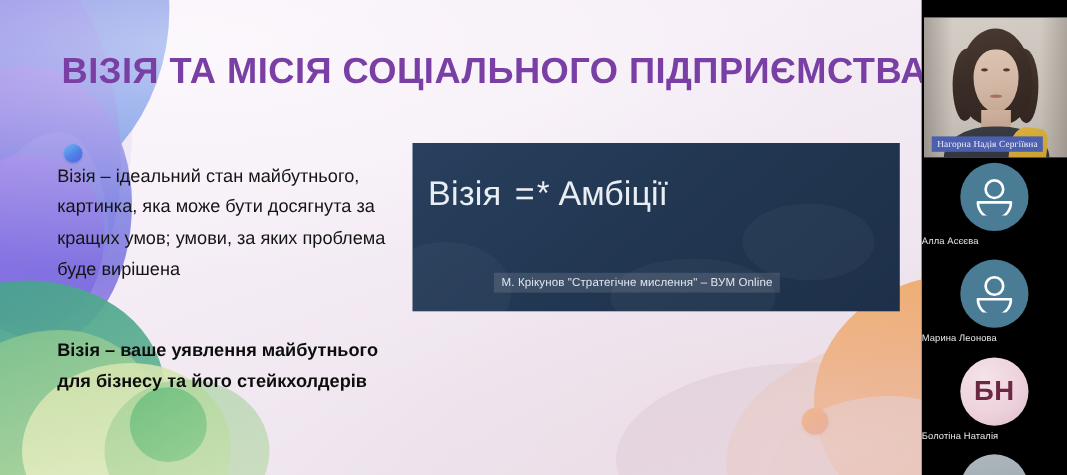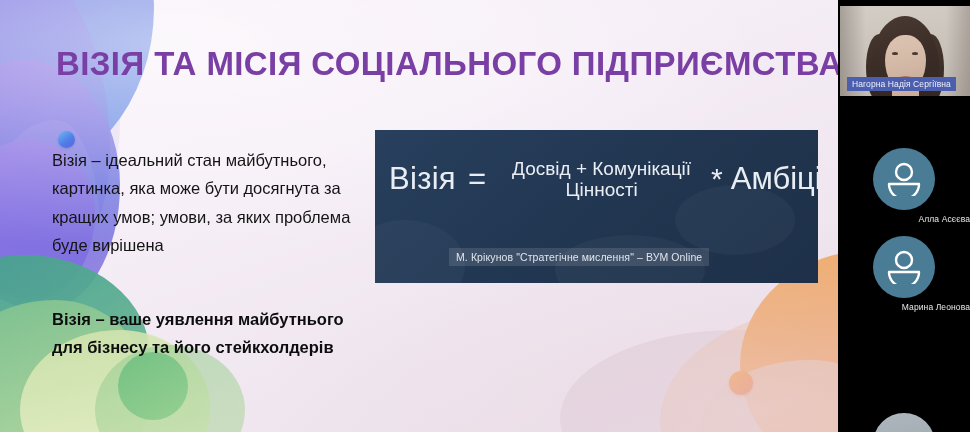--- a/index.html
+++ b/index.html
@@ -210,23 +210,24 @@
   
   #rail{
     position:absolute;left:838px;top:0;
     width:132px;height:432px;
     background:#000;
     overflow:hidden;
   }
 
   
   #webcam{
-    position:absolute;left:2px;top:6px;width:130px;height:90px;
+    position:absolute;left:2px;top:16px;width:130px;height:127px;
     overflow:hidden;
     background:linear-gradient(175deg,#cfc9c2 0%,#c4bdb5 40%,#b9b2aa 100%);
+    font-family:Liberation Serif, serif;
   }
   .cam-wall{
     position:absolute;inset:0;
     background:linear-gradient(170deg,#d4cec7 0%,#c9c2ba 55%,#bdb6ae 100%);
   }
   .cam-shadowL{position:absolute;left:0;top:0;width:26px;height:100%;background:linear-gradient(90deg,rgba(80,72,64,.35),rgba(80,72,64,0));}
   .cam-shadowR{position:absolute;right:0;top:0;width:24px;height:100%;background:linear-gradient(270deg,rgba(90,80,70,.3),rgba(90,80,70,0));}
   .cam-hair{
     position:absolute;left:31px;top:10px;width:68px;height:88px;
     background:linear-gradient(165deg,#4a3a33 0%,#3a2c26 50%,#32251f 100%);
@@ -270,21 +271,21 @@
     position:absolute;left:7px;bottom:5px;
     background:#4c5fae;
     color:#eef0fb;
     font-size:8.5px;
     padding:2px 5px;
     white-space:nowrap;
     letter-spacing:.1px;
   }
 
   
-  .ptile{position:absolute;left:0;width:132px;text-align:right;}
+  .ptile{position:absolute;left:0;width:132px;text-align:left;}
   .pcircle{
     width:62px;height:62px;border-radius:50%;
     margin:0 auto;
     display:flex;align-items:center;justify-content:center;
     position:relative;
   }
   .pcircle.generic{background:#4a7d95;}
   .pavatar-svg{display:block;}
   .pcircle.initials{
     background:radial-gradient(circle at 35% 30%,#f5e3e9 0%,#edd2dc 55%,#dcbcc9 100%);
@@ -348,25 +349,20 @@
     <div id="bold-para">Візія – ваше уявлення майбутнього для бізнесу та його стейкхолдерів</div>
 
     <div id="formula-card">
       <div class="glow g1"></div>
       <div class="glow g2"></div>
       <div class="glow g3"></div>
 
       <div class="formula-row">
         <span class="f-lhs">Візія</span>
         <span class="f-eq">=</span>
-        <span class="frac">
-          <span class="f-num">Досвід + Комунікації</span>
-          <span class="f-bar"></span>
-          <span class="f-den">Цінності</span>
-        </span>
         <span class="f-star">*</span>
         <span class="f-rhs">Амбіції</span>
       </div>
 
       <div id="formula-credit">М. Крікунов "Стратегічне мислення" – ВУМ Online</div>
     </div>
   </div>
 
   <div id="rail">
 
@@ -400,20 +396,26 @@
     <div class="ptile" id="p1">
       <div class="pcircle generic">
         <svg class="pavatar-svg" width="36" height="34" viewBox="0 0 36 34">
           <circle cx="18" cy="10" r="8" fill="none" stroke="#ffffff" stroke-width="2.4"></circle>
           <path d="M3 22 h30 a15 15 0 0 1 -30 0 z" fill="none" stroke="#ffffff" stroke-width="2.4" stroke-linejoin="round"></path>
         </svg>
       </div>
       <div class="pname">Марина Леонова</div>
     </div>
 
+    <div class="ptile" id="p2">
+      <div class="pcircle initials">
+        <span>БН</span>
+      </div>
+      <div class="pname">Болотіна Наталія</div>
+    </div>
 
     <div class="ptile" id="p3">
       <div class="pcircle plain"></div>
       <div class="pname"></div>
     </div>
 
   </div>
 </div>
 
 </body></html>

